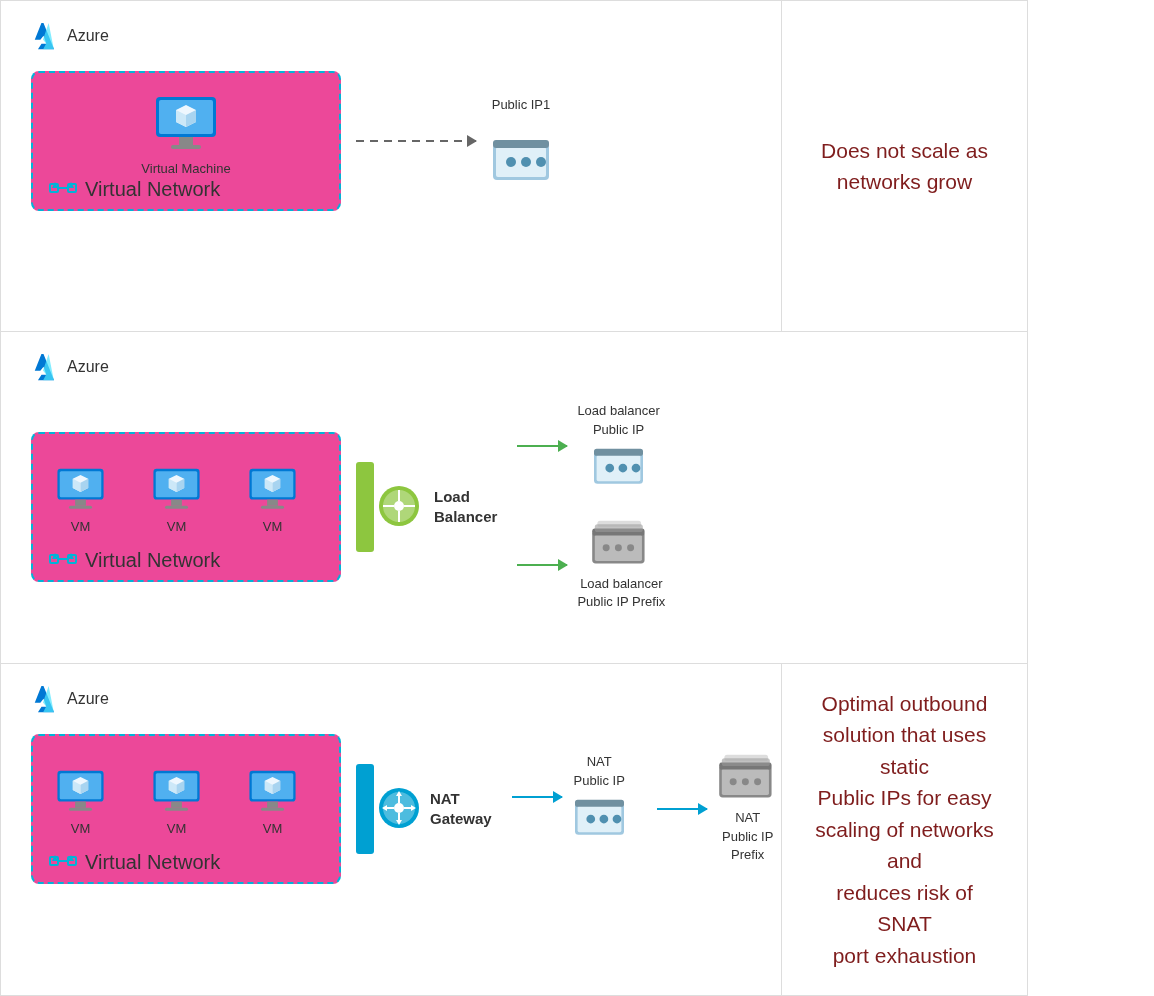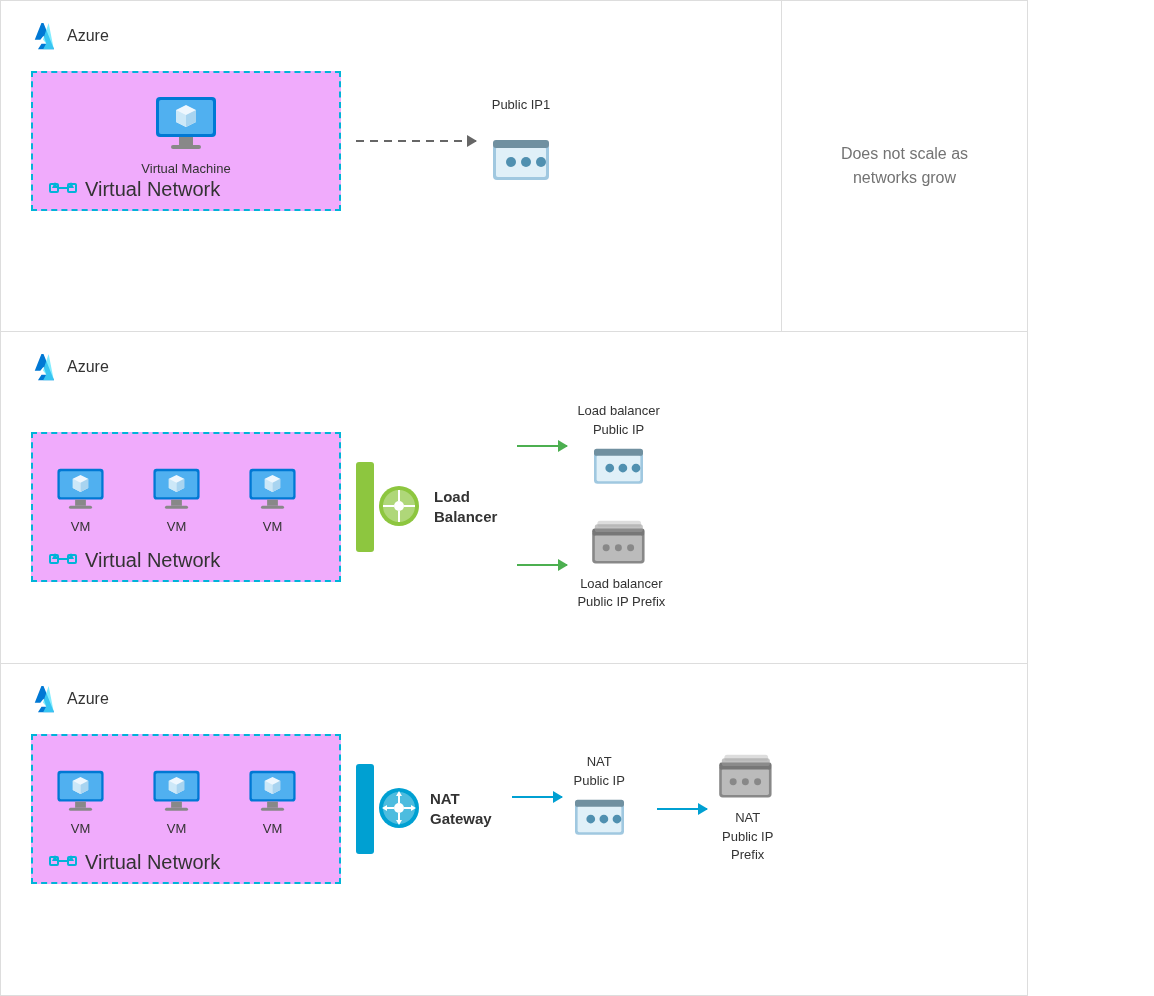--- a/index.html
+++ b/index.html
@@ -27,39 +27,39 @@
       display: flex;
       flex-direction: column;
       position: relative;
     }
     .right-panel {
       padding: 20px 30px;
       display: flex;
       align-items: center;
       justify-content: center;
       text-align: center;
-      font-size: 16px;
-      color: #737373;
+      font-size: 21px;
+      color: #7f1d1d;
       line-height: 1.5;
       border-left: 1px solid #ddd;
     }
     
     .azure-label {
       display: flex;
       align-items: center;
       gap: 6px;
       font-size: 16px;
       color: #333;
       margin-bottom: 10px;
     }
     
     .vnet-box {
       border: 2px dashed #00b4d8;
-      border-radius: 0;
-      background: #f0abfc;
+      border-radius: 8px;
+      background: #ec4899;
       padding: 15px 20px 30px 20px;
       position: relative;
       display: flex;
       align-items: center;
       gap: 20px;
       min-height: 130px;
     }
     .vnet-label {
       position: absolute;
       bottom: 8px;
@@ -494,15 +494,18 @@
                 <rect x="2" y="11" width="60" height="8" rx="3" fill="#777"></rect>
                 <rect x="5" y="6" width="55" height="9" rx="3" fill="#999" opacity="0.6"></rect>
                 <rect x="8" y="2" width="50" height="7" rx="3" fill="#aaa" opacity="0.4"></rect>
               </svg>
               <span class="ip-label" style="margin-top:4px;">NAT Public IP<br>Prefix</span>
             </div>
           </div>
         </div>
       </div>
     </div>
+    <div class="right-panel">
+      <span>Optimal outbound<br>solution that uses static<br>Public IPs for easy<br>scaling of networks and<br>reduces risk of SNAT<br>port exhaustion</span>
+    </div>
   </div>
 
 </div>
 
 </body></html>

